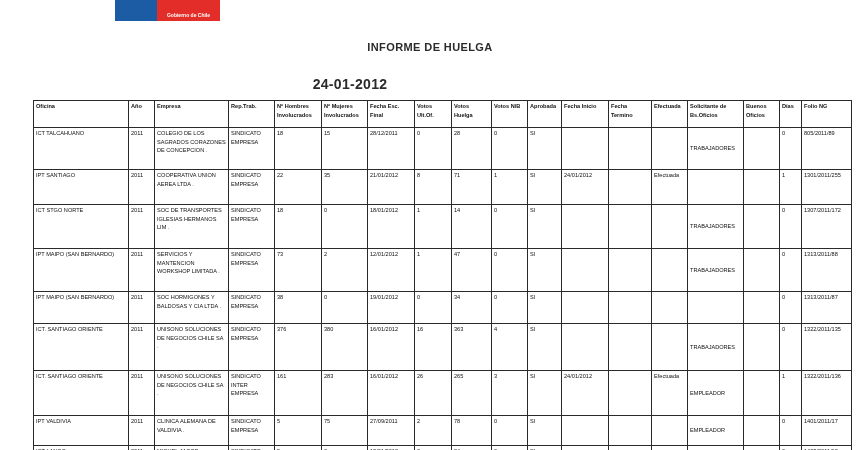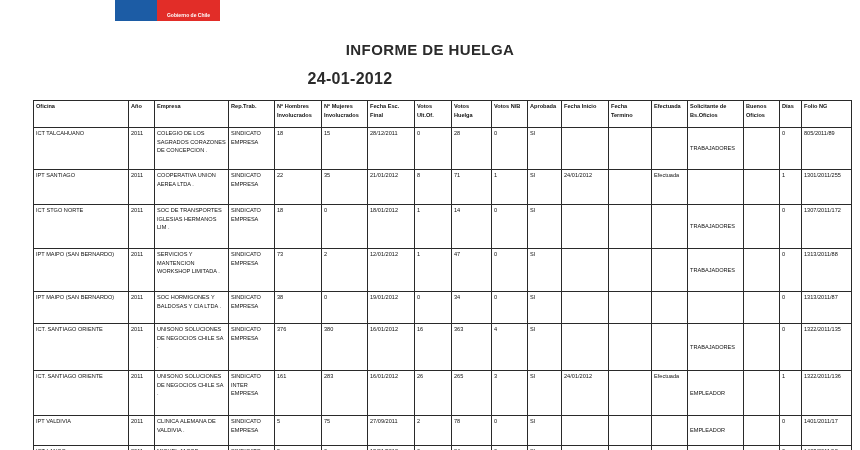--- a/index.html
+++ b/index.html
@@ -18,26 +18,26 @@
   .logo-red{width:63px;height:21px;background:#e22d28;position:relative;}
   .logo-text{
     position:absolute;left:0;right:0;bottom:3px;
     text-align:center;color:#fff;
     font-size:5px;font-weight:bold;letter-spacing:0;
     white-space:nowrap;
   }
 
   .title{
     position:absolute;top:41px;left:0;width:860px;
-    text-align:center;font-size:15px;font-weight:bold;color:#2b2b2b;
+    text-align:center;font-size:11px;font-weight:bold;color:#2b2b2b;
     letter-spacing:.4px;
   }
   .date{
-    position:absolute;top:70px;left:0;width:700px;
-    text-align:center;font-size:16px;font-weight:bold;color:#2b2b2b;
+    position:absolute;top:76px;left:0;width:700px;
+    text-align:center;font-size:14px;font-weight:bold;color:#2b2b2b;
     letter-spacing:.3px;
   }
 
   table.report{
     position:absolute;left:33px;top:100px;
     border-collapse:collapse;table-layout:fixed;
     width:818px;
   }
   table.report th, table.report td{
     border:1px solid #2a2a2a;

